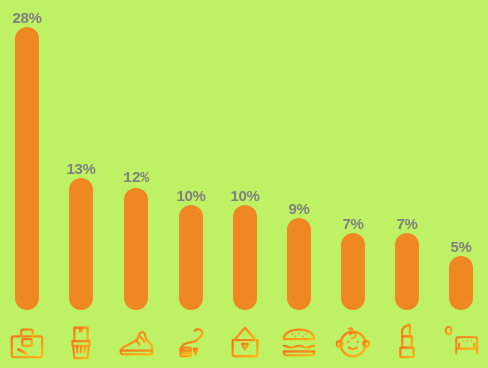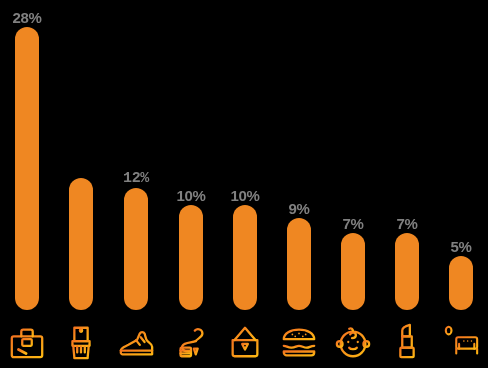--- a/index.html
+++ b/index.html
@@ -4,21 +4,21 @@
 <style>
   html, body {
     margin: 0;
     padding: 0;
     background: #ffffff;
   }
   #chart-root {
     position: relative;
     width: 488px;
     height: 368px;
-    background: #000000;
+    background: #bef264;
     font-family: "Liberation Sans", sans-serif;
     overflow: hidden;
   }
   .plot-area {
     position: absolute;
     left: 0;
     top: 0;
     width: 488px;
     height: 312px;
   }
@@ -73,20 +73,21 @@
 <div id="chart-root">
 
   <div class="plot-area">
 
     <div class="bar-group" style="left:0px;">
       <div class="bar-label" style="bottom:287px;">28%</div>
       <div class="bar-shape" style="height:283px;"></div>
     </div>
 
     <div class="bar-group" style="left:54px;">
+      <div class="bar-label" style="bottom:136px;">13%</div>
       <div class="bar-shape" style="height:132px;"></div>
     </div>
 
     <div class="bar-group" style="left:109px;">
       <div class="bar-label" style="bottom:126px;font-family:Liberation Mono, monospace;">12%</div>
       <div class="bar-shape" style="height:122px;"></div>
     </div>
 
     <div class="bar-group" style="left:164px;">
       <div class="bar-label" style="bottom:109px;">10%</div>

